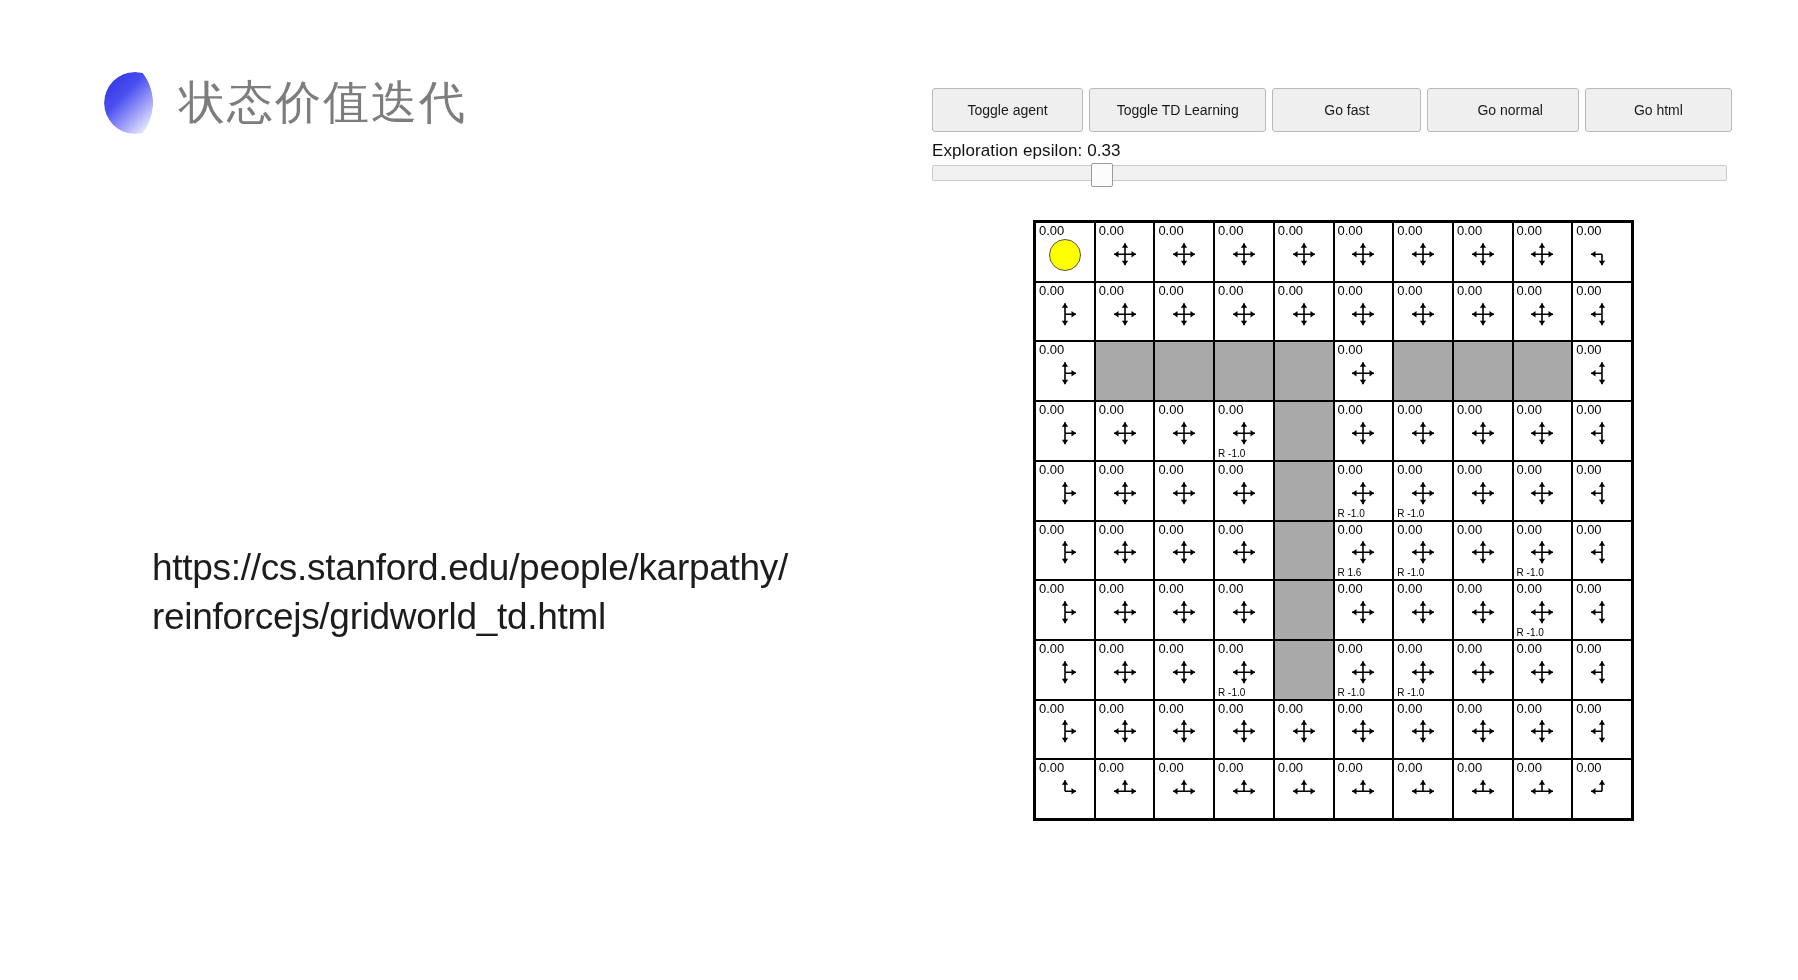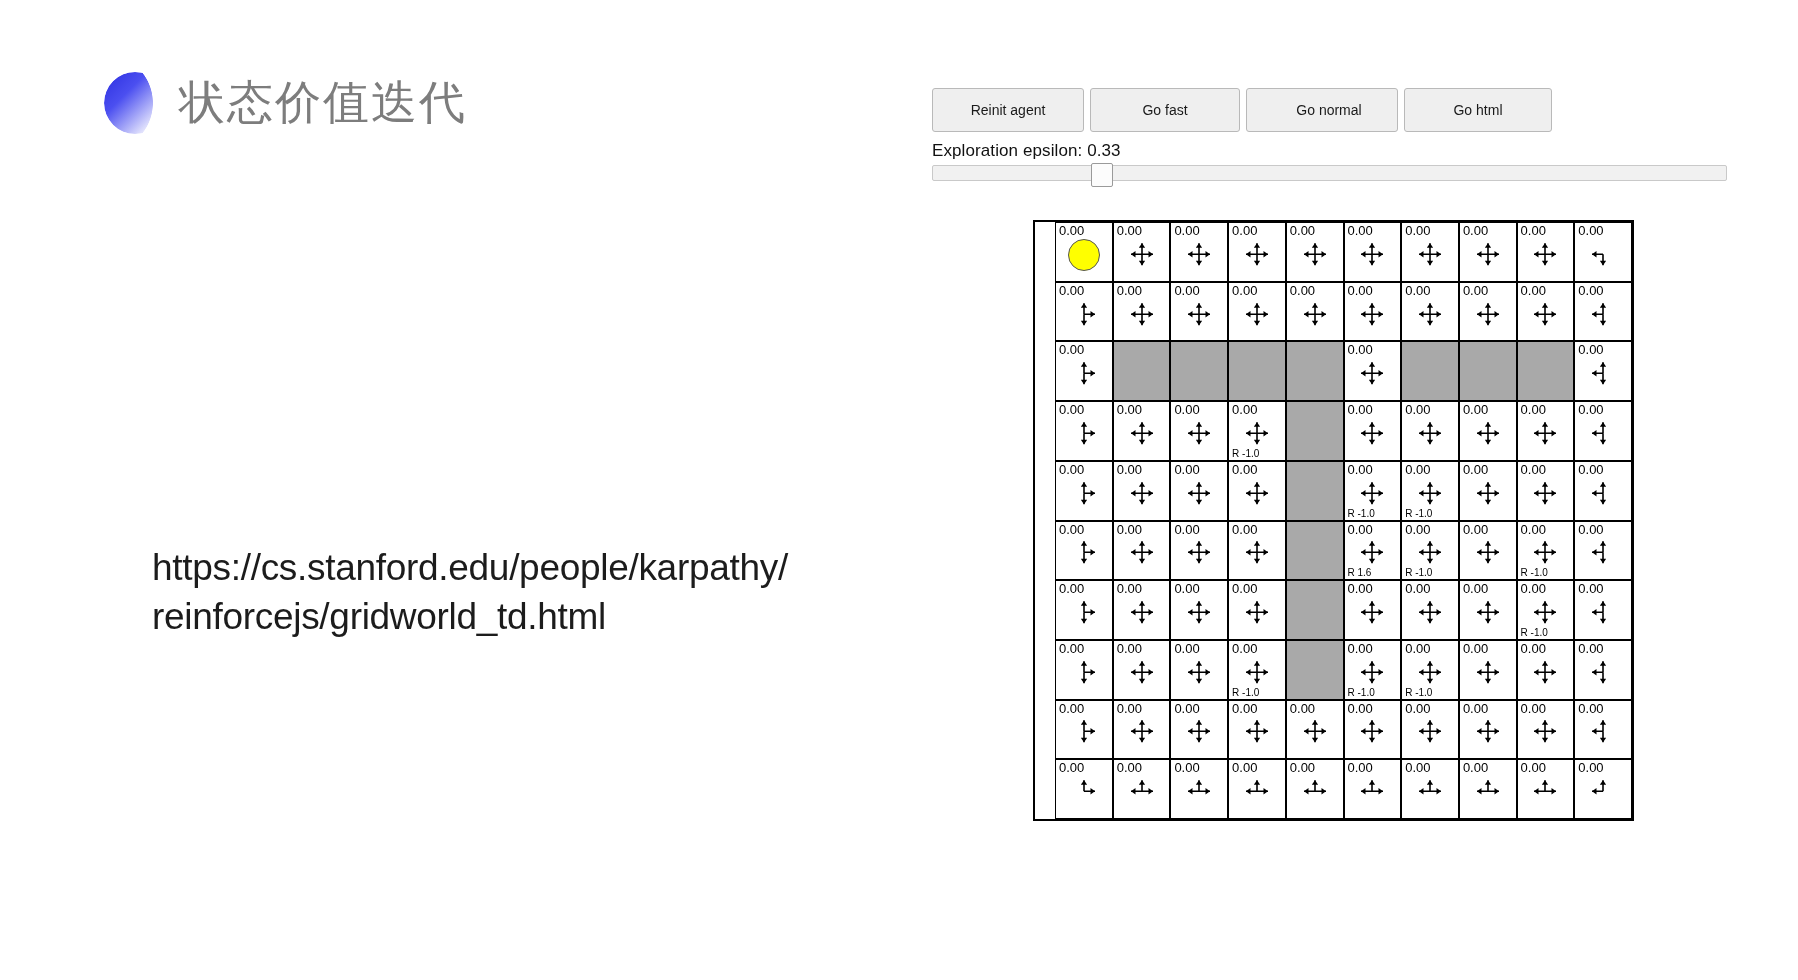--- a/index.html
+++ b/index.html
@@ -129,21 +129,20 @@
     left: 1029px;
     top: 220px;
     width: 601px;
     height: 601px;
     border: 2px solid #000;
     box-sizing: border-box;
     display: grid;
     grid-template-columns: repeat(10, 1fr);
     grid-template-rows: repeat(10, 1fr);
     background: #fff;
-    padding-left: 20px;
   }
   .cell {
     position: relative;
     border: 1px solid #000;
     box-sizing: border-box;
     background: #ffffff;
     overflow: hidden;
   }
   .cell.wall {
     background: #a9a9a9;
@@ -195,21 +194,22 @@
   <div class="logo-wrap">
     <div class="logo-shape"></div>
   </div>
 
   <div class="slide-title">状态价值迭代</div>
 
   <div class="url-block">https://cs.stanford.edu/people/karpathy/reinforcejs/gridworld_td.html</div>
 
   <div class="app">
     <div class="btn-row">
-      <div class="btn btn-reinit">Reinit agent</div>
+      <div class="btn btn-reinit">Toggle agent</div>
+      <div class="btn btn-toggle">Toggle TD Learning</div>
       <div class="btn btn-fast">Go fast</div>
       <div class="btn btn-normal">Go normal</div>
       <div class="btn btn-slow">Go html</div>
     </div>
     <div class="eps-label">Exploration epsilon: 0.33</div>
     <div class="slider">
       <div class="slider-thumb"></div>
     </div>
   </div>
 

